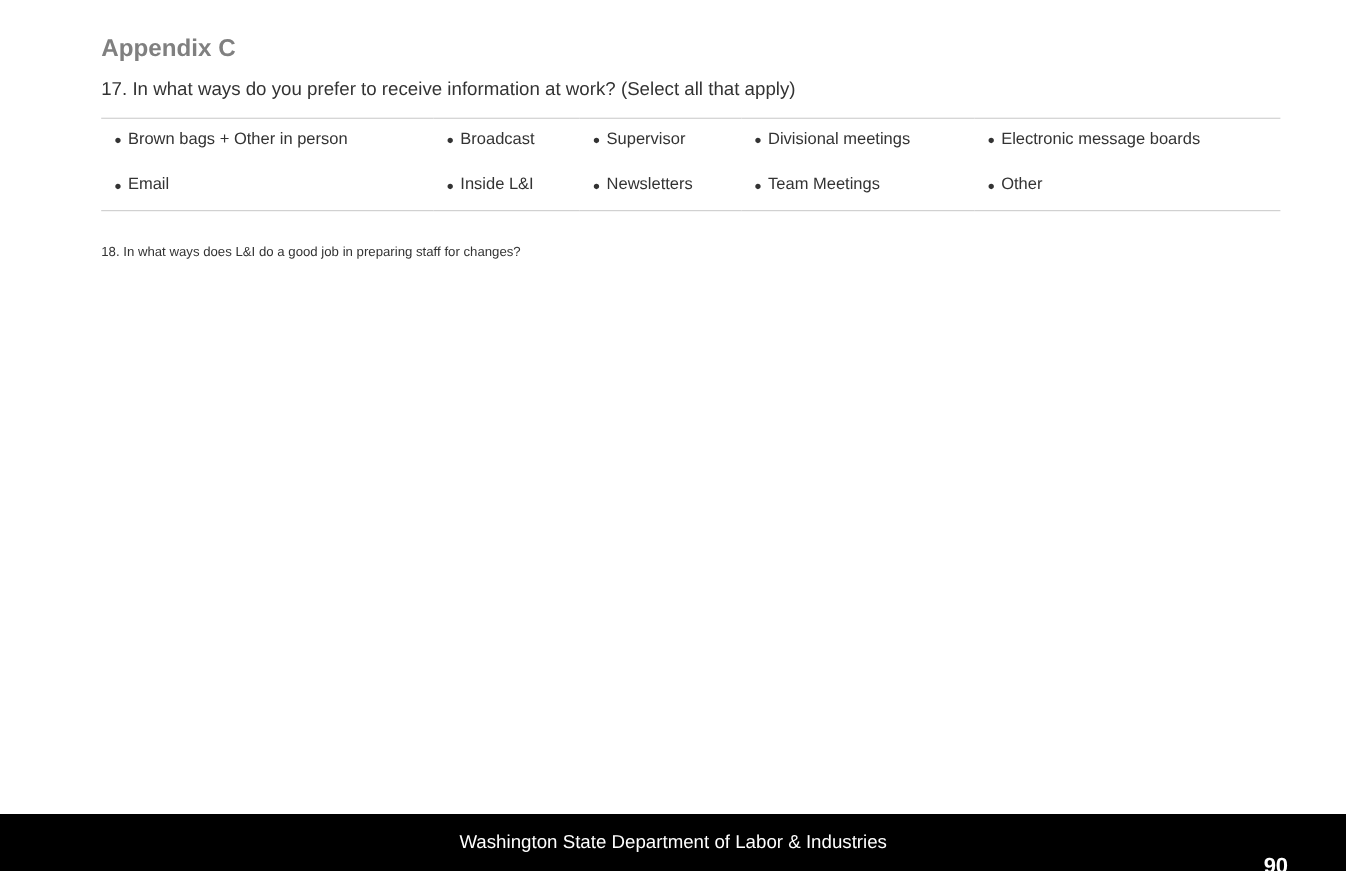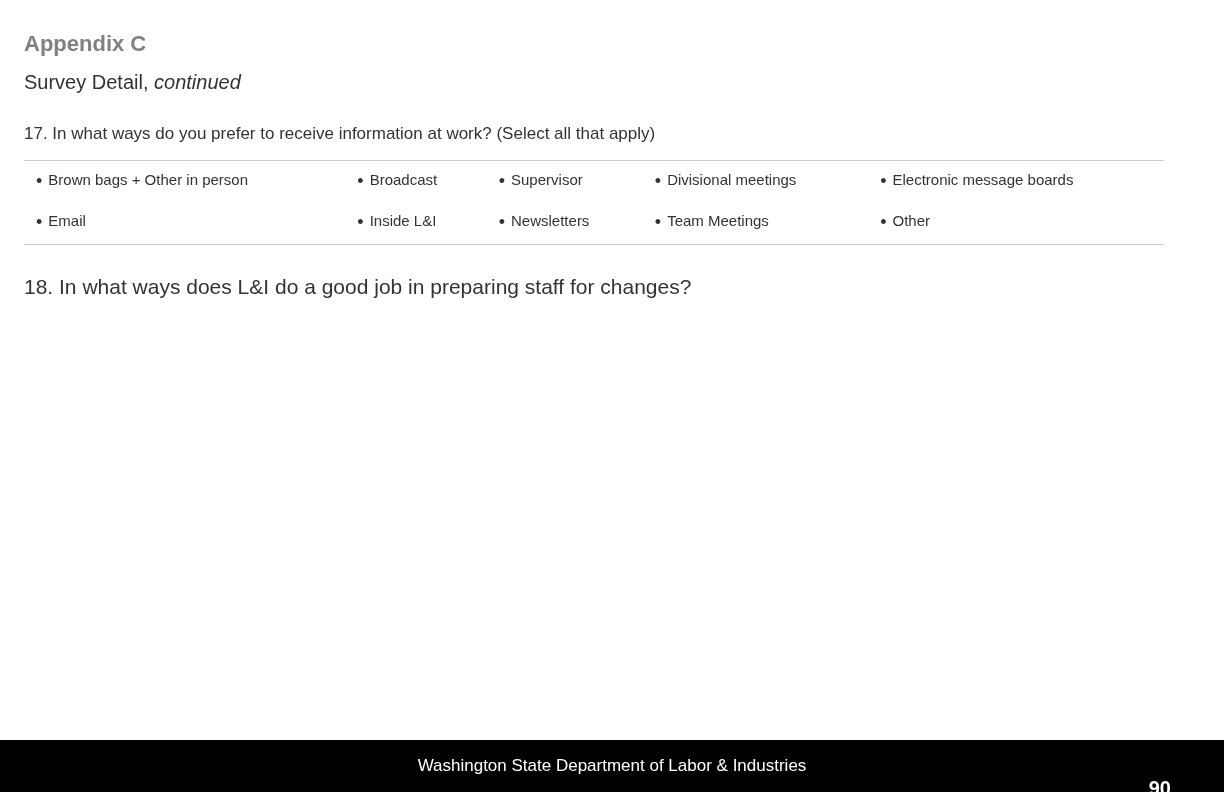--- a/index.html
+++ b/index.html
@@ -11,21 +11,21 @@
     body {
       width: 1224px;
       height: 792px;
       background: #ffffff;
       font-family: Arial, Helvetica, sans-serif;
       position: relative;
       overflow: hidden;
     }
 
     .main-content {
-      padding: 30px 60px 0 24px;
+      padding: 30px 60px 0 92px;
     }
 
     .appendix-title {
       color: #808080;
       font-size: 22px;
       font-weight: bold;
       line-height: 1.3;
       margin-bottom: 12px;
     }
 
@@ -86,21 +86,21 @@
       margin-bottom: 10px;
     }
 
     .open-ended-subtitle {
       font-size: 16px;
       color: #333;
       margin-bottom: 14px;
     }
 
     .question-item {
-      font-size: 21px;
+      font-size: 12px;
       color: #333;
       margin-bottom: 10px;
     }
 
     .footer {
       position: absolute;
       bottom: 0;
       left: 0;
       right: 0;
       height: 52px;
@@ -127,23 +127,20 @@
   </style>
 </head>
 <body>
 
 <div class="main-content">
 
   <div class="appendix-title">
     <span>Appendix C</span><br>
   </div>
 
-  <div class="survey-detail">
-    <span>Survey Detail, </span><em>continued</em>
-  </div>
 
   <div class="question-text">17.  In what ways do you prefer to receive information at work? (Select all that apply)</div>
 
   <table class="options-table">
     <tbody>
         <tr>
       <td>
         <div class="bullet-item">
           <span class="bullet">•</span>
           <span>Brown bags + Other in person</span>

